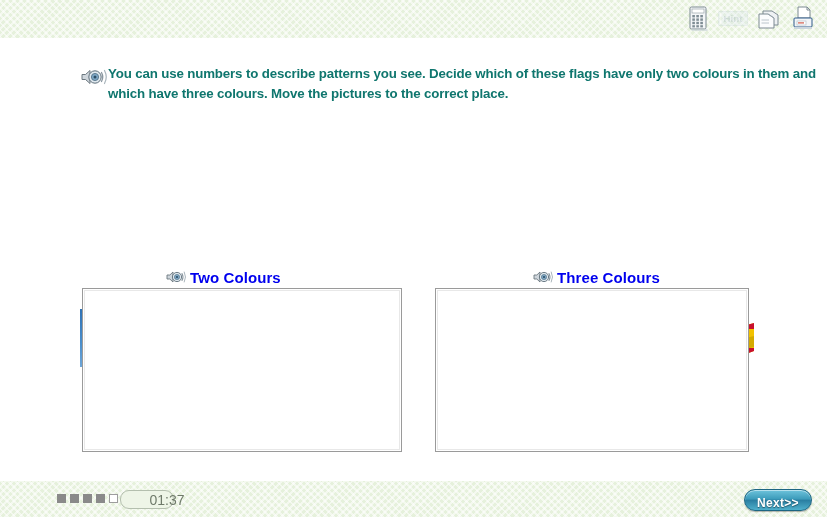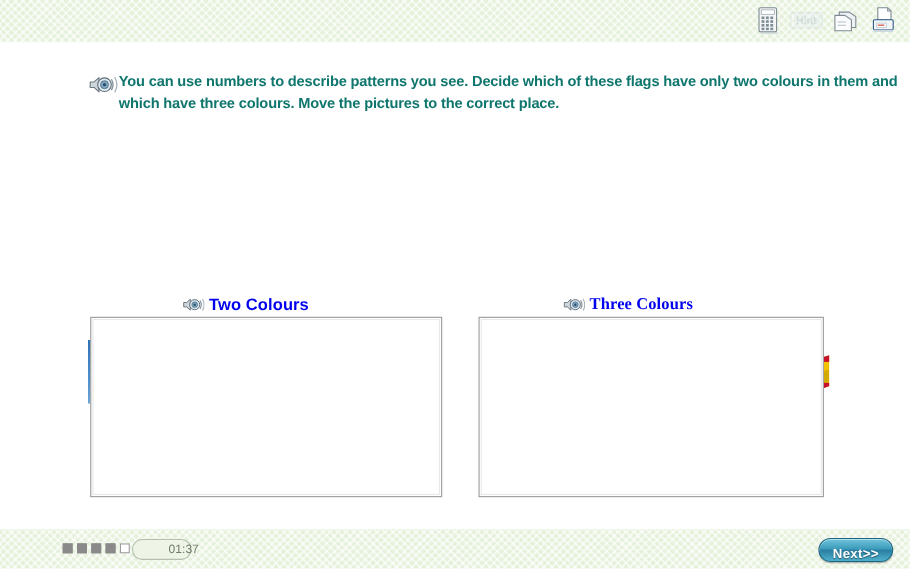--- a/index.html
+++ b/index.html
@@ -141,21 +141,21 @@
   #timer-pill {
     position: absolute;
     left: 120px; top: 490px;
     width: 54px; height: 19px;
     border: 1px solid #b4bfae;
     border-radius: 9px;
     background: #eef5e7;
     display: flex;
     align-items: center;
     justify-content: center;
-    font-size: 11px;
+    font-size: 14px;
     color: #6f7a6a;
     box-sizing: border-box;
     padding-left: 40px;
   }
   #next-button {
     position: absolute;
     right: 15px; top: 489px;
     width: 68px; height: 22px;
     border-radius: 11px;
     background: linear-gradient(to bottom, #6fc4dc 0%, #3d9cbb 44%, #2a7fa2 52%, #4fb0cc 100%);
@@ -424,21 +424,21 @@
         <circle cx="11" cy="8" r="1.1" fill="#2c4e66"></circle>
         <path d="M16 4.5 Q18 8 16 11.5" fill="none" stroke="#8a97a0" stroke-width="1.1" stroke-linecap="round"></path>
         <path d="M18.3 3 Q20.8 8 18.3 13" fill="none" stroke="#aab5bc" stroke-width="1" stroke-linecap="round"></path>
       </svg>
     </span>
     <span class="zone-label">Two Colours</span>
   </div>
 
   <div class="drop-box" style="left:82px; top:26px; width:320px; height:164px;"></div>
 
-  <div class="zone-header" style="left:512px; top:4px;font-family:Liberation Serif, serif;">
+  <div class="zone-header" style="left:533px; top:4px;">
     <span class="zone-speaker">
       <svg width="20" height="16" viewBox="0 0 20 16">
         <path d="M1 6 L3.8 6 L7 3 L7 13 L3.8 10 L1 10 Z" fill="#cfd6dc" stroke="#6c7880" stroke-width="0.9" stroke-linejoin="round"></path>
         <circle cx="11" cy="8" r="4.6" fill="#dfe8ee" stroke="#5f6f7a" stroke-width="0.9"></circle>
         <circle cx="11" cy="8" r="2.6" fill="#7fa8c6" stroke="#4c6b80" stroke-width="0.6"></circle>
         <circle cx="11" cy="8" r="1.1" fill="#2c4e66"></circle>
         <path d="M16 4.5 Q18 8 16 11.5" fill="none" stroke="#8a97a0" stroke-width="1.1" stroke-linecap="round"></path>
         <path d="M18.3 3 Q20.8 8 18.3 13" fill="none" stroke="#aab5bc" stroke-width="1" stroke-linecap="round"></path>
       </svg>
     </span>

